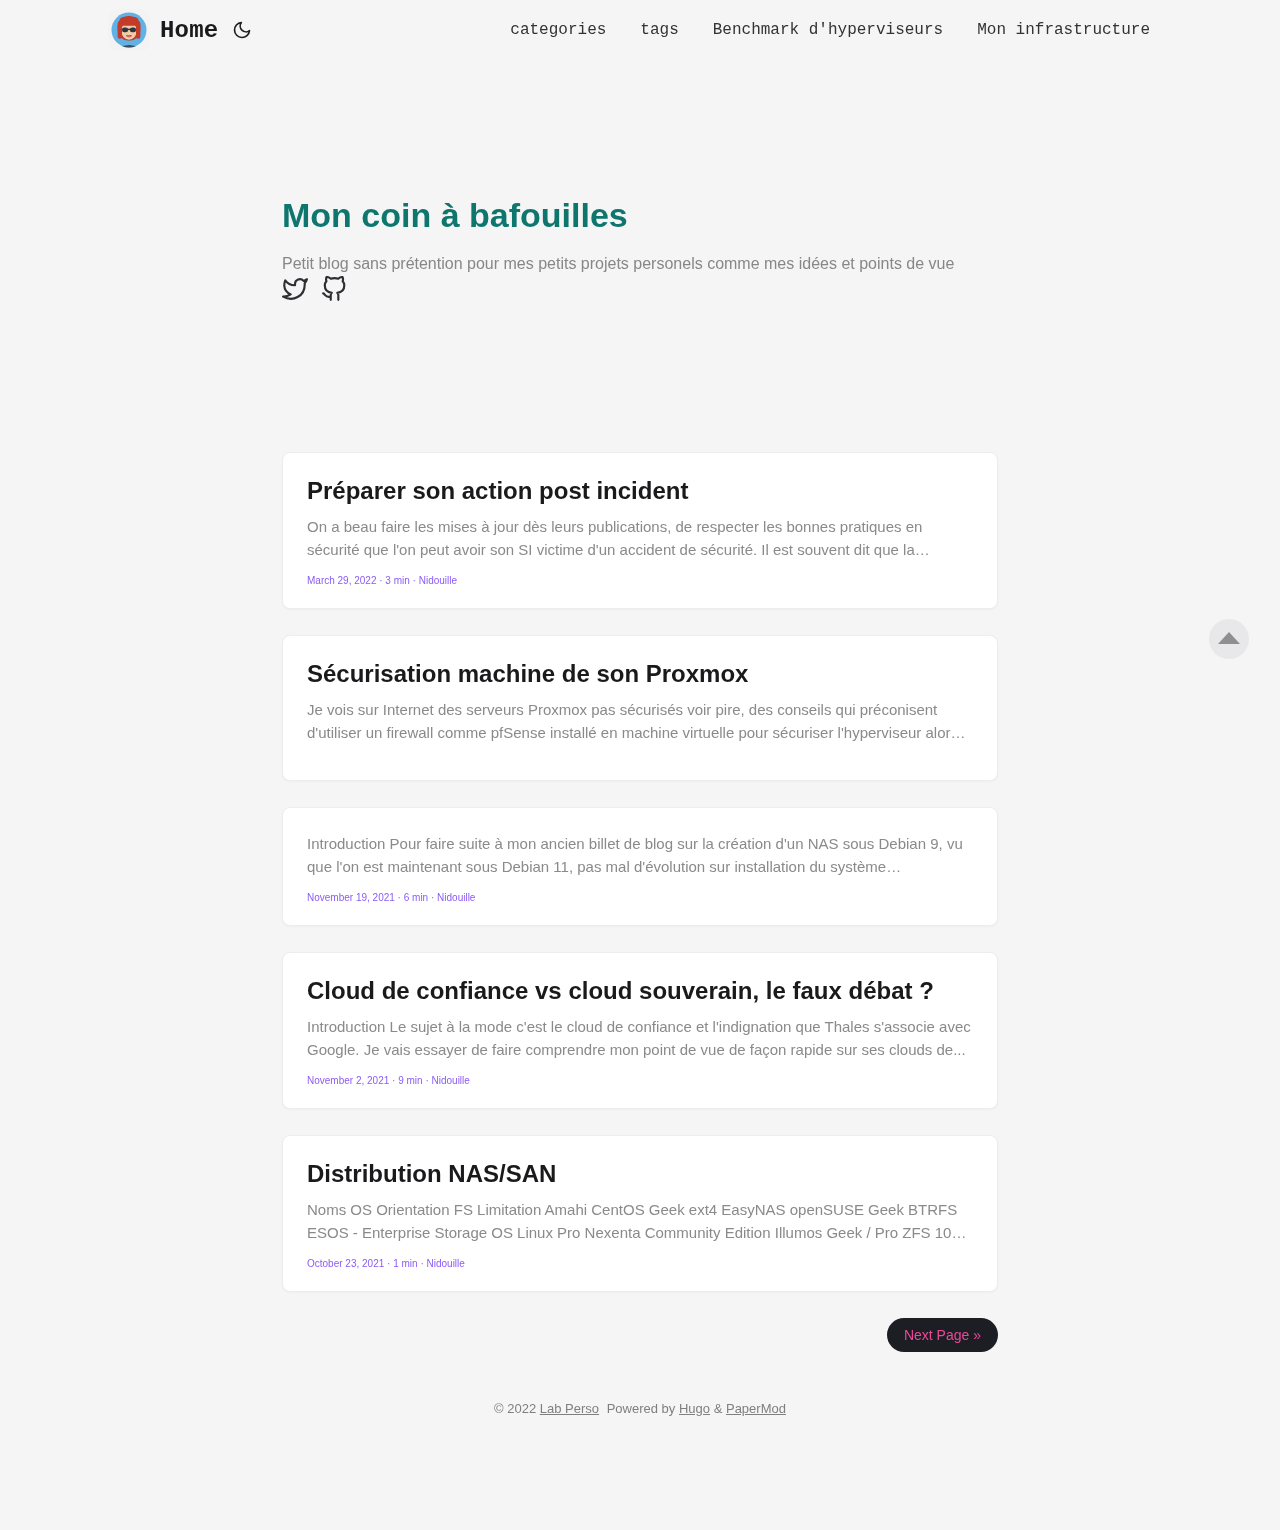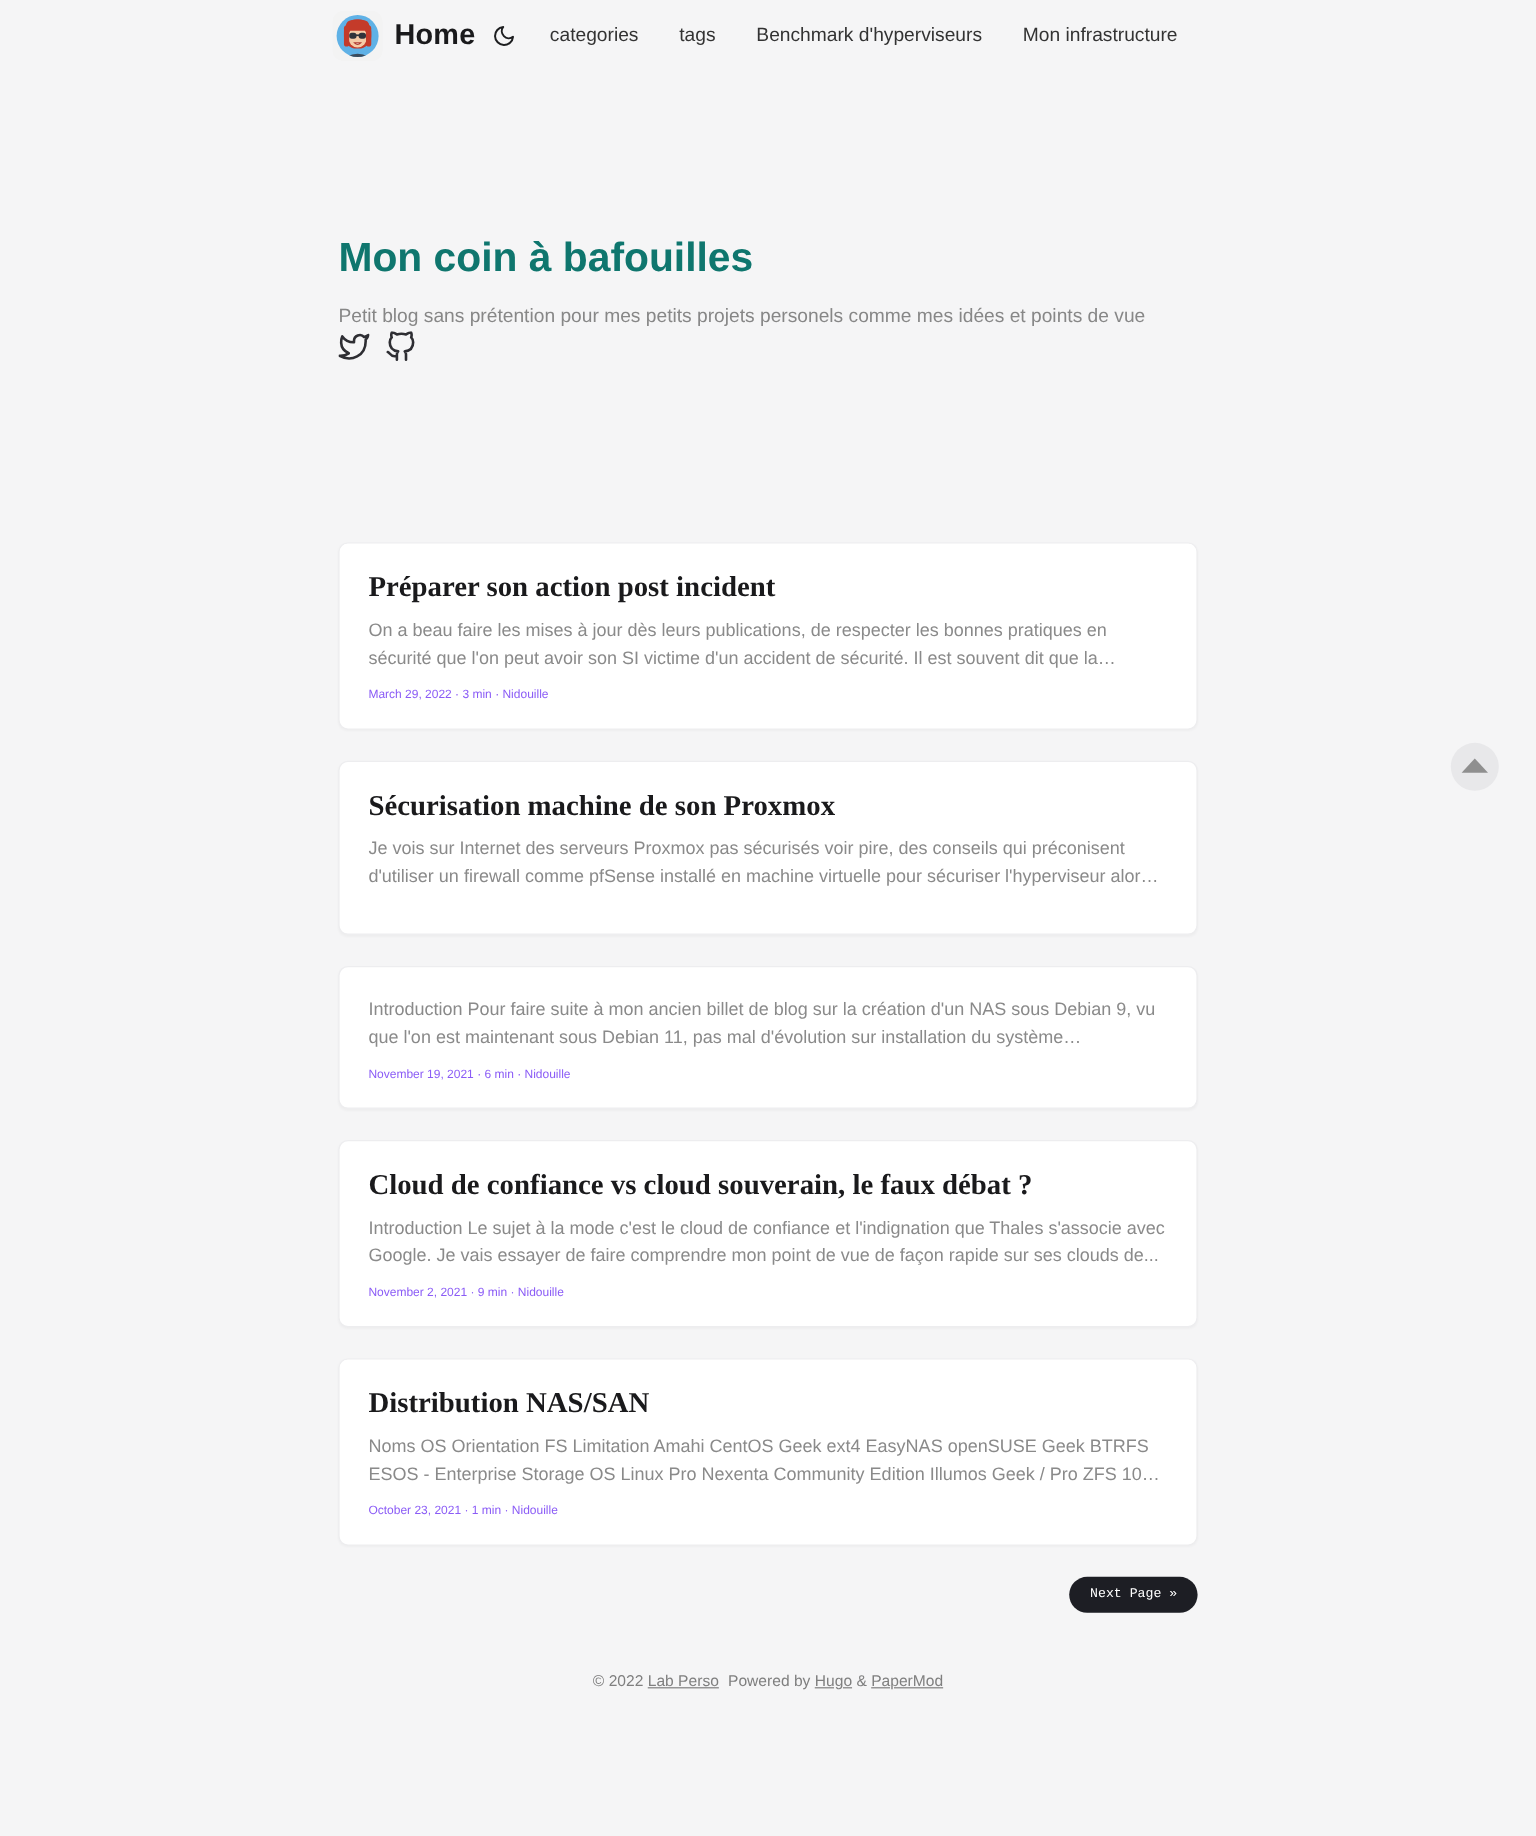--- a/index.html
+++ b/index.html
@@ -13,22 +13,23 @@
     font-family: "Liberation Sans", sans-serif;
     color: #1d1e20;
   }
   a { text-decoration: none; color: inherit; cursor: pointer; }
 
   
   .header {
     height: 60px;
     display: flex;
     align-items: center;
-    justify-content: center;
+    justify-content: space-between;
     padding: 0 130px 0 108px;
+    font-family: Liberation Mono, monospace;
   }
   .logo-group { display: flex; align-items: center; gap: 10px; }
   .avatar { width: 42px; height: 42px; border-radius: 9px; overflow: hidden; display: block; }
   .site-title { font-size: 24px; font-weight: 700; color: #1a1a1c; letter-spacing: .2px; }
   .theme-toggle { display: inline-flex; align-items: center; margin-left: 4px; }
   .theme-toggle svg { width: 20px; height: 20px; stroke: #1d1e20; fill: none; stroke-width: 2; stroke-linecap: round; stroke-linejoin: round; }
   .nav { display: flex; align-items: center; gap: 34px; margin-left: 28px; }
   .nav a { font-size: 16px; color: #333; }
 
   
@@ -45,44 +46,44 @@
   
   .post-card {
     background: #ffffff;
     border: 1px solid #ededef;
     border-radius: 8px;
     padding: 24px 24px 22px;
     margin-bottom: 26px;
     box-shadow: 0 1px 2px rgba(0,0,0,0.03);
     position: relative;
   }
-  .post-title { font-size: 24px; font-weight: 700; color: #1a1a1c; margin-bottom: 10px; font-family: Liberation Serif, serif; }
+  .post-title { font-size: 24px; font-weight: 700; color: #1a1a1c; margin-bottom: 10px; }
   .post-excerpt {
     font-size: 15px;
     line-height: 23px;
     color: #8a8a8a;
     margin-bottom: 14px;
     display: -webkit-box;
     -webkit-line-clamp: 2;
     -webkit-box-orient: vertical;
     overflow: hidden;
   }
   .post-meta { font-size: 10px; color: #8b5cf6; }
 
   
   .pagination { display: flex; justify-content: flex-end; margin-top: 24px; }
   .next-btn {
     background: #1d1e24;
-    color: #ffffff;
-    font-size: 11px;
+    color: #ec4899;
+    font-size: 14px;
     padding: 9px 17px;
     border: none;
     border-radius: 20px;
     cursor: pointer;
-    font-family: Liberation Mono, monospace;
+    font-family: Liberation Sans, sans-serif;
   }
 
   
   .footer { margin-top: 49px; text-align: center; font-size: 13px; color: #7f7f7f; padding-bottom: 24px; }
   .footer a { color: #7f7f7f; text-decoration: underline; }
   .footer .sep { display: inline-block; width: 4px; }
 
   
   .top-link {
     position: absolute;

